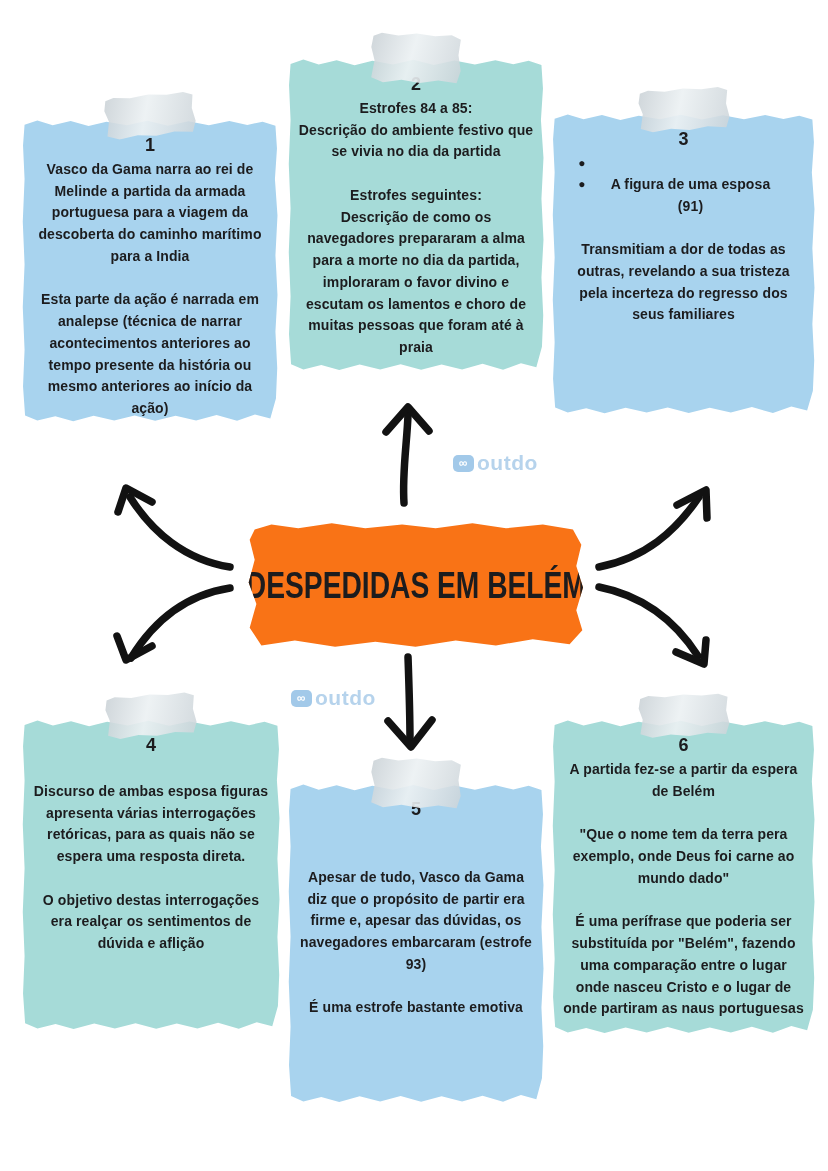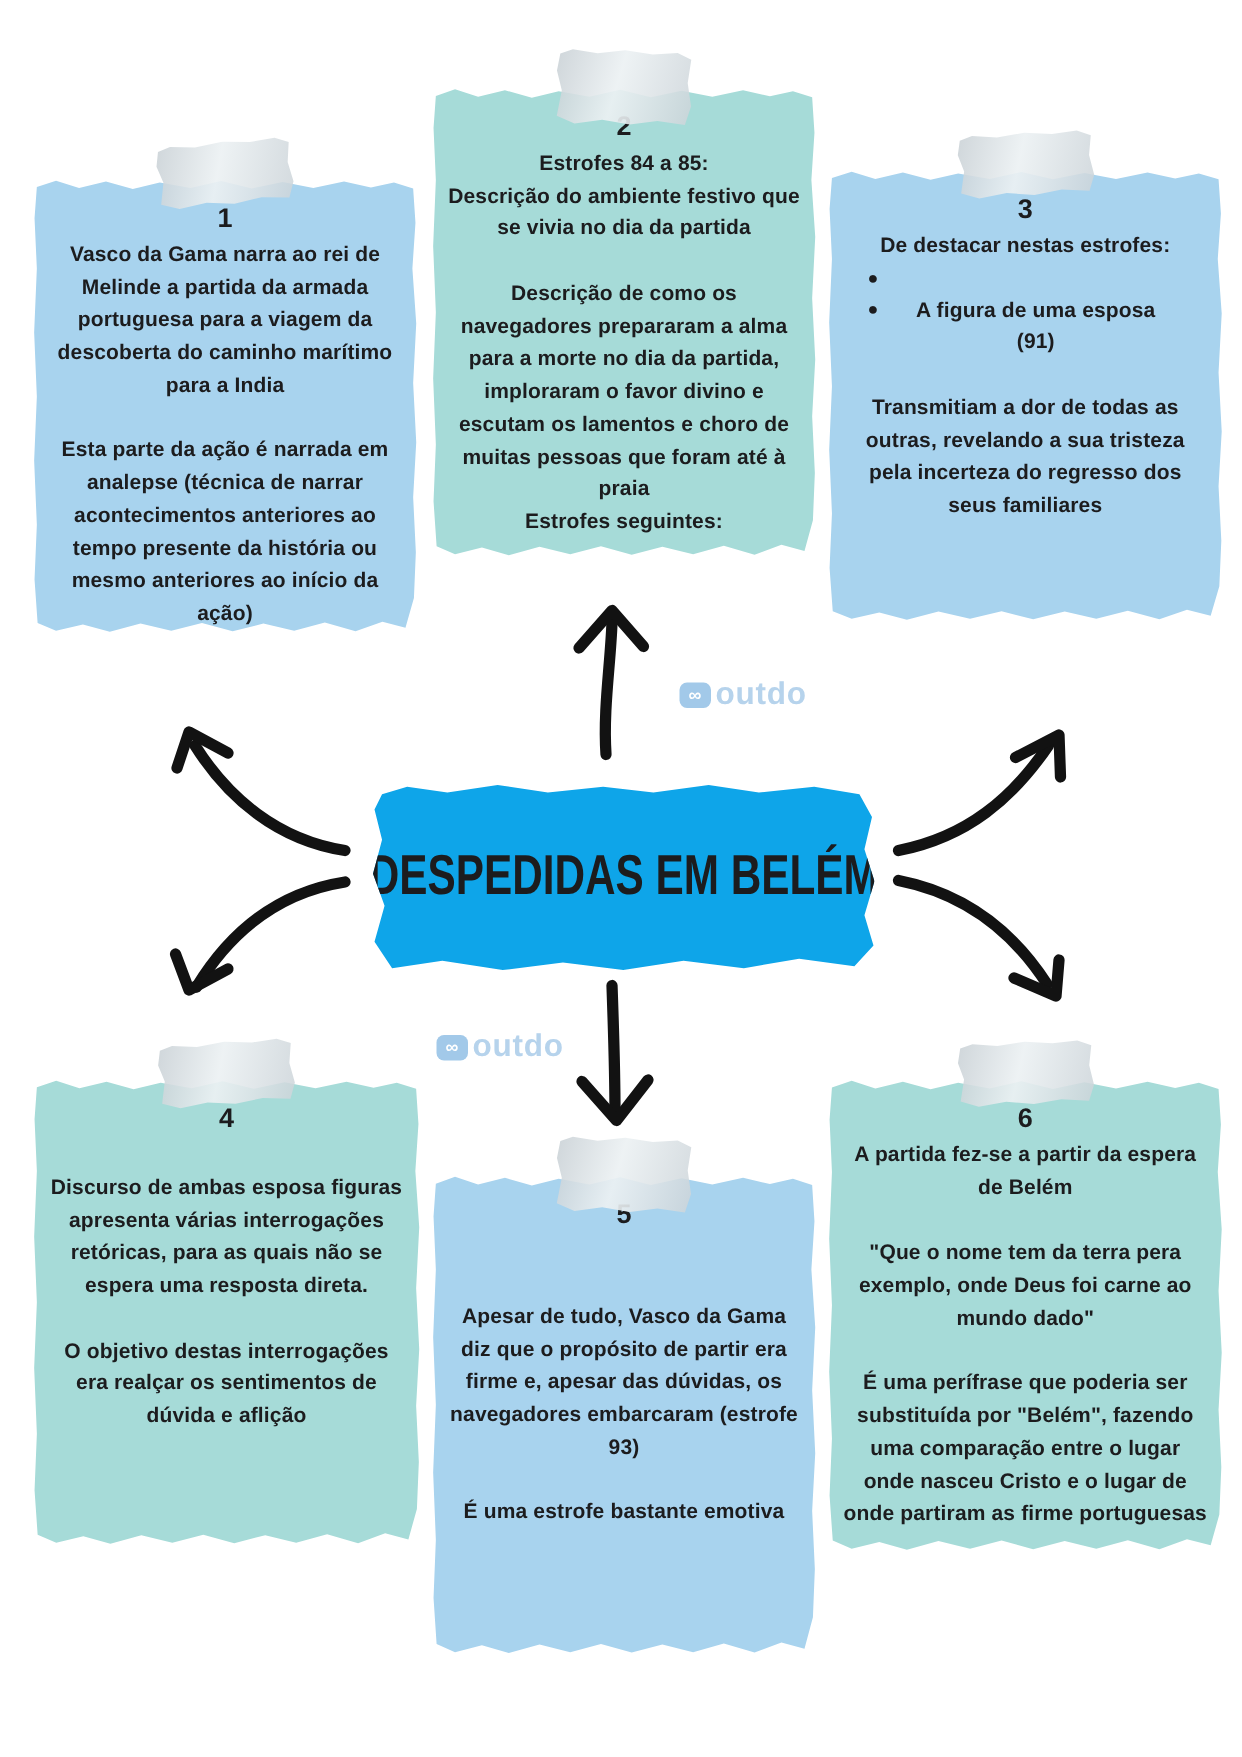--- a/index.html
+++ b/index.html
@@ -82,32 +82,31 @@
   </div>
 
   <div class="card-wrap" style="left:288px;top:57px;width:256px;height:315px;">
     <div class="tape" style="height:52px;transform:translateX(-50%) rotate(2deg);"></div>
     <div class="card-paper" style="background: rgb(166, 219, 216);">
       <div class="card-content" style="color: rgb(28, 28, 30);">
           <div class="card-number">2</div>
           <div class="card-para">Estrofes 84 a 85:</div>
           <div class="card-para">Descrição do ambiente festivo que se vivia no dia da partida</div>
           <div class="card-gap"></div>
+          <div class="card-para">Estrofes seguintes:</div>
           <div class="card-para">Descrição de como os navegadores prepararam a alma para a morte no dia da partida, imploraram o favor divino e escutam os lamentos e choro de muitas pessoas que foram até à praia</div>
-          <div class="card-para">Estrofes seguintes:</div>
         </div>
     </div>
   </div>
 
   <div class="card-wrap" style="left:552px;top:112px;width:263px;height:303px;">
     <div class="tape" style="transform:translateX(-50%) rotate(-3deg);"></div>
     <div class="card-paper" style="background: rgb(168, 211, 238);">
       <div class="card-content" style="color: rgb(28, 28, 30);">
           <div class="card-number">3</div>
-          <div class="card-para">De destacar nestas estrofes:</div>
           <div class="bullet-row">
             <span class="bullet-dot">●</span>
           </div>
           <div class="bullet-row">
             <span class="bullet-dot">●</span>
             <span class="bullet-text">A figura de uma esposa (91)</span>
           </div>
           <div class="card-gap"></div>
           <div class="card-para">Transmitiam a dor de todas as outras, revelando a sua tristeza pela incerteza do regresso dos seus familiares</div>
         </div>
@@ -143,27 +142,27 @@
 
   <div class="card-wrap" style="left:552px;top:718px;width:263px;height:317px;">
     <div class="tape" style="transform:translateX(-50%) rotate(-2deg);"></div>
     <div class="card-paper" style="background: rgb(166, 219, 216);">
       <div class="card-content" style="color: rgb(28, 28, 30);">
           <div class="card-number">6</div>
           <div class="card-para">A partida fez-se a partir da espera de Belém</div>
           <div class="card-gap"></div>
           <div class="card-para">"Que o nome tem da terra pera exemplo, onde Deus foi carne ao mundo dado"</div>
           <div class="card-gap"></div>
-          <div class="card-para">É uma perífrase que poderia ser substituída por "Belém", fazendo uma comparação entre o lugar onde nasceu Cristo e o lugar de onde partiram as firme portuguesas</div>
+          <div class="card-para">É uma perífrase que poderia ser substituída por "Belém", fazendo uma comparação entre o lugar onde nasceu Cristo e o lugar de onde partiram as naus portuguesas</div>
         </div>
     </div>
   </div>
 
   <div id="title-wrap">
-    <div id="title-paper" style="background: #0ea5e9;">
+    <div id="title-paper" style="background: #f97316;">
       <span id="title-text" style="color: rgb(28, 28, 30);">DESPEDIDAS EM BELÉM</span>
     </div>
   </div>
 
   <div class="watermark" id="watermark-1" style="color: rgb(182, 211, 236);">
     <span class="wm-icon" style="background: rgb(162, 201, 233);">∞</span>
     <span>outdo</span>
   </div>
   <div class="watermark" id="watermark-2" style="color: rgb(182, 211, 236);">
     <span class="wm-icon" style="background: rgb(162, 201, 233);">∞</span>

